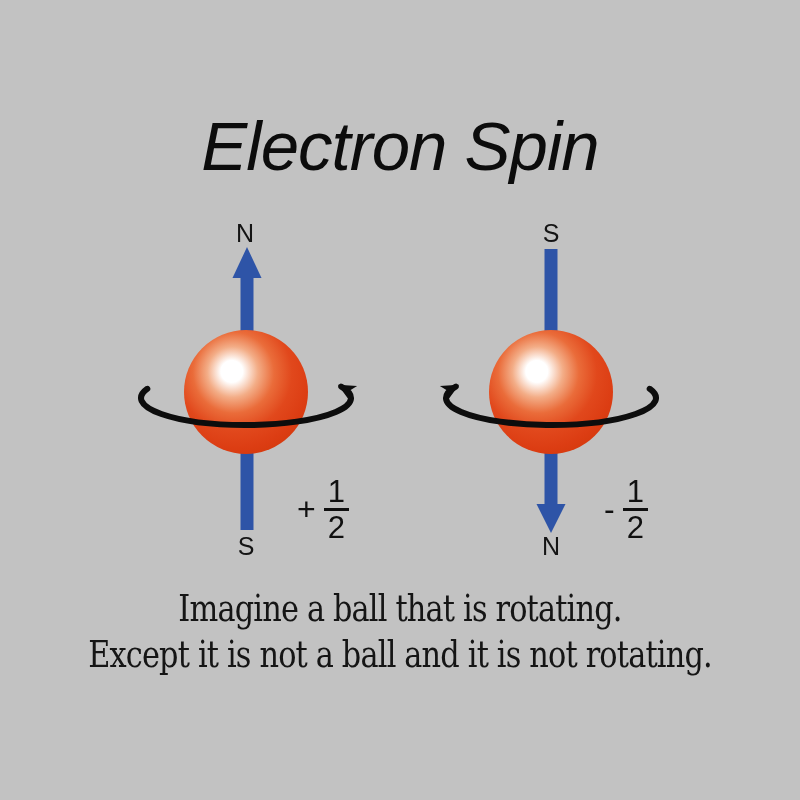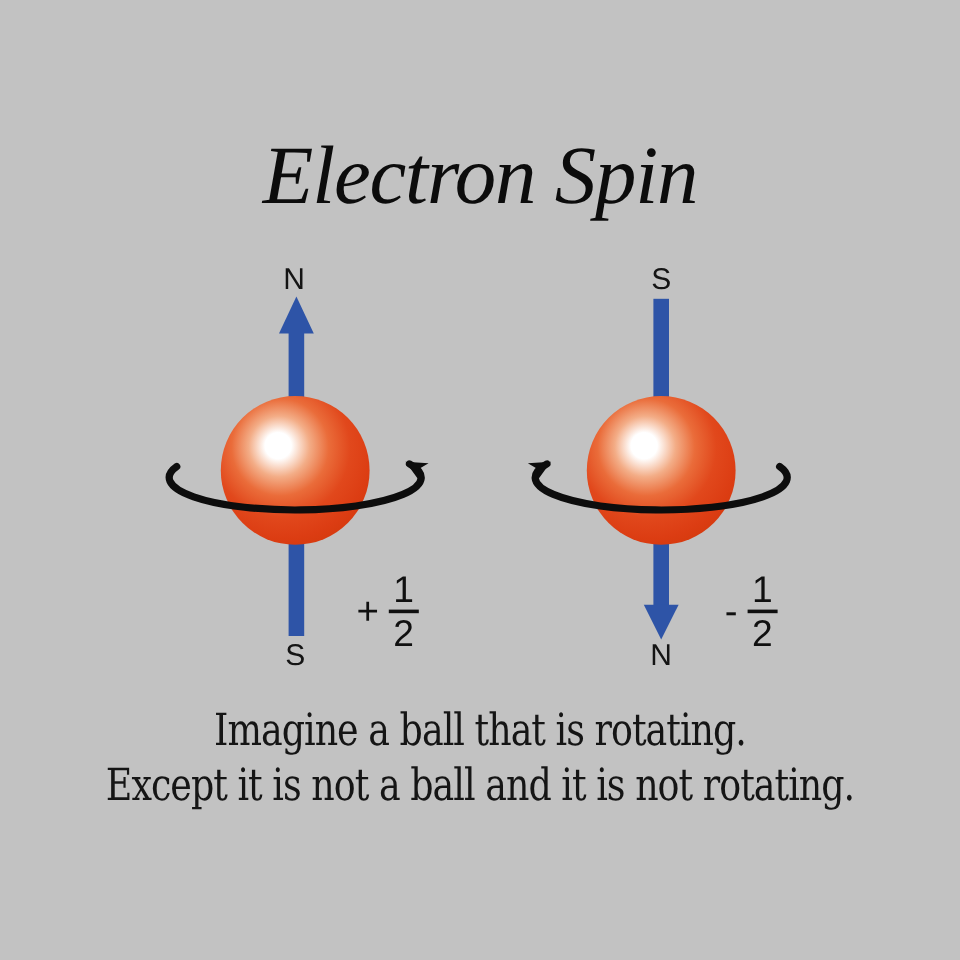--- a/index.html
+++ b/index.html
@@ -6,21 +6,21 @@
   body {
     width:800px; height:800px; overflow:hidden; position:relative;
     background:#c2c2c2;
     font-family:"Liberation Sans", sans-serif;
     color:#101010;
   }
   .stage { position:absolute; inset:0; width:800px; height:800px; }
   .title {
     position:absolute; top:112px; left:50%; transform:translateX(-50%);
     font-size:69px; font-style:italic; font-weight:500; letter-spacing:-1px;
-    color:#0c0c0c; white-space:nowrap; line-height:1;font-family:Liberation Serif, serif;
+    color:#0c0c0c; white-space:nowrap; line-height:1;
   }
   .pole-label {
     position:absolute; transform:translateX(-50%);
     font-size:25px; line-height:1; color:#141414;
   }
   .spin-value {
     position:absolute; display:flex; align-items:center;
     color:#101010;
   }
   .spin-value .sign { font-size:32px; line-height:1; margin-right:8px; }

